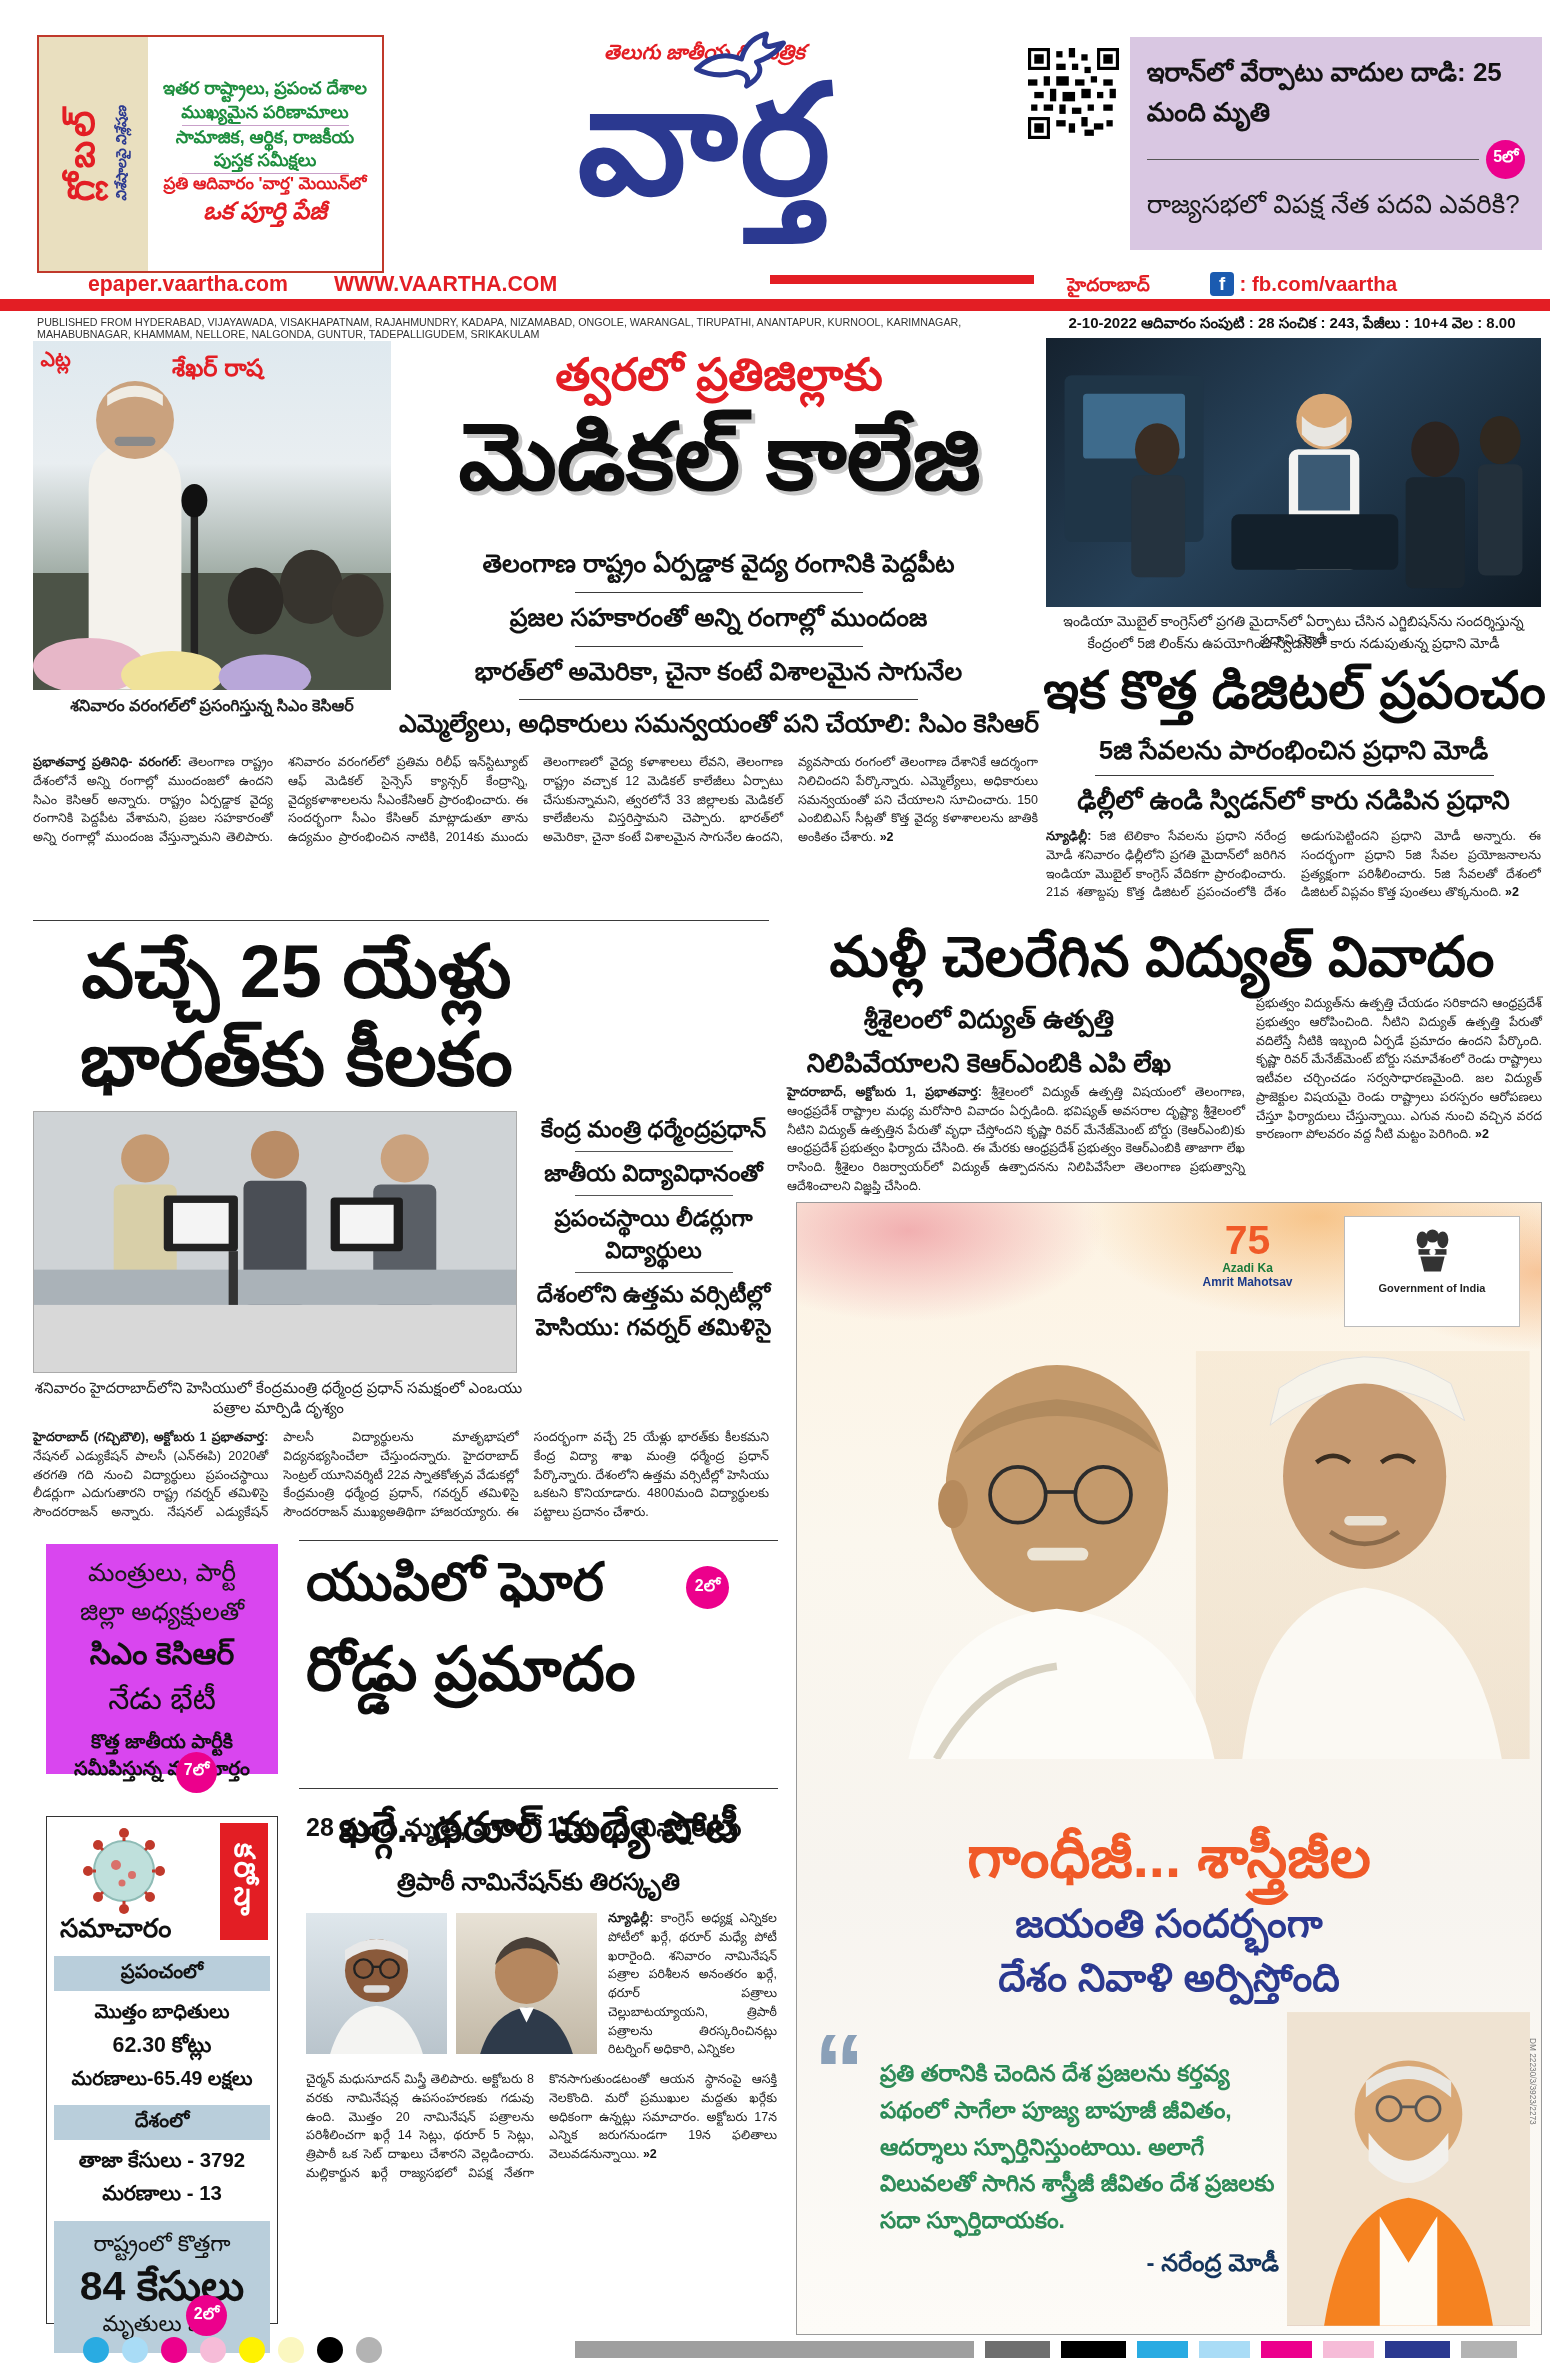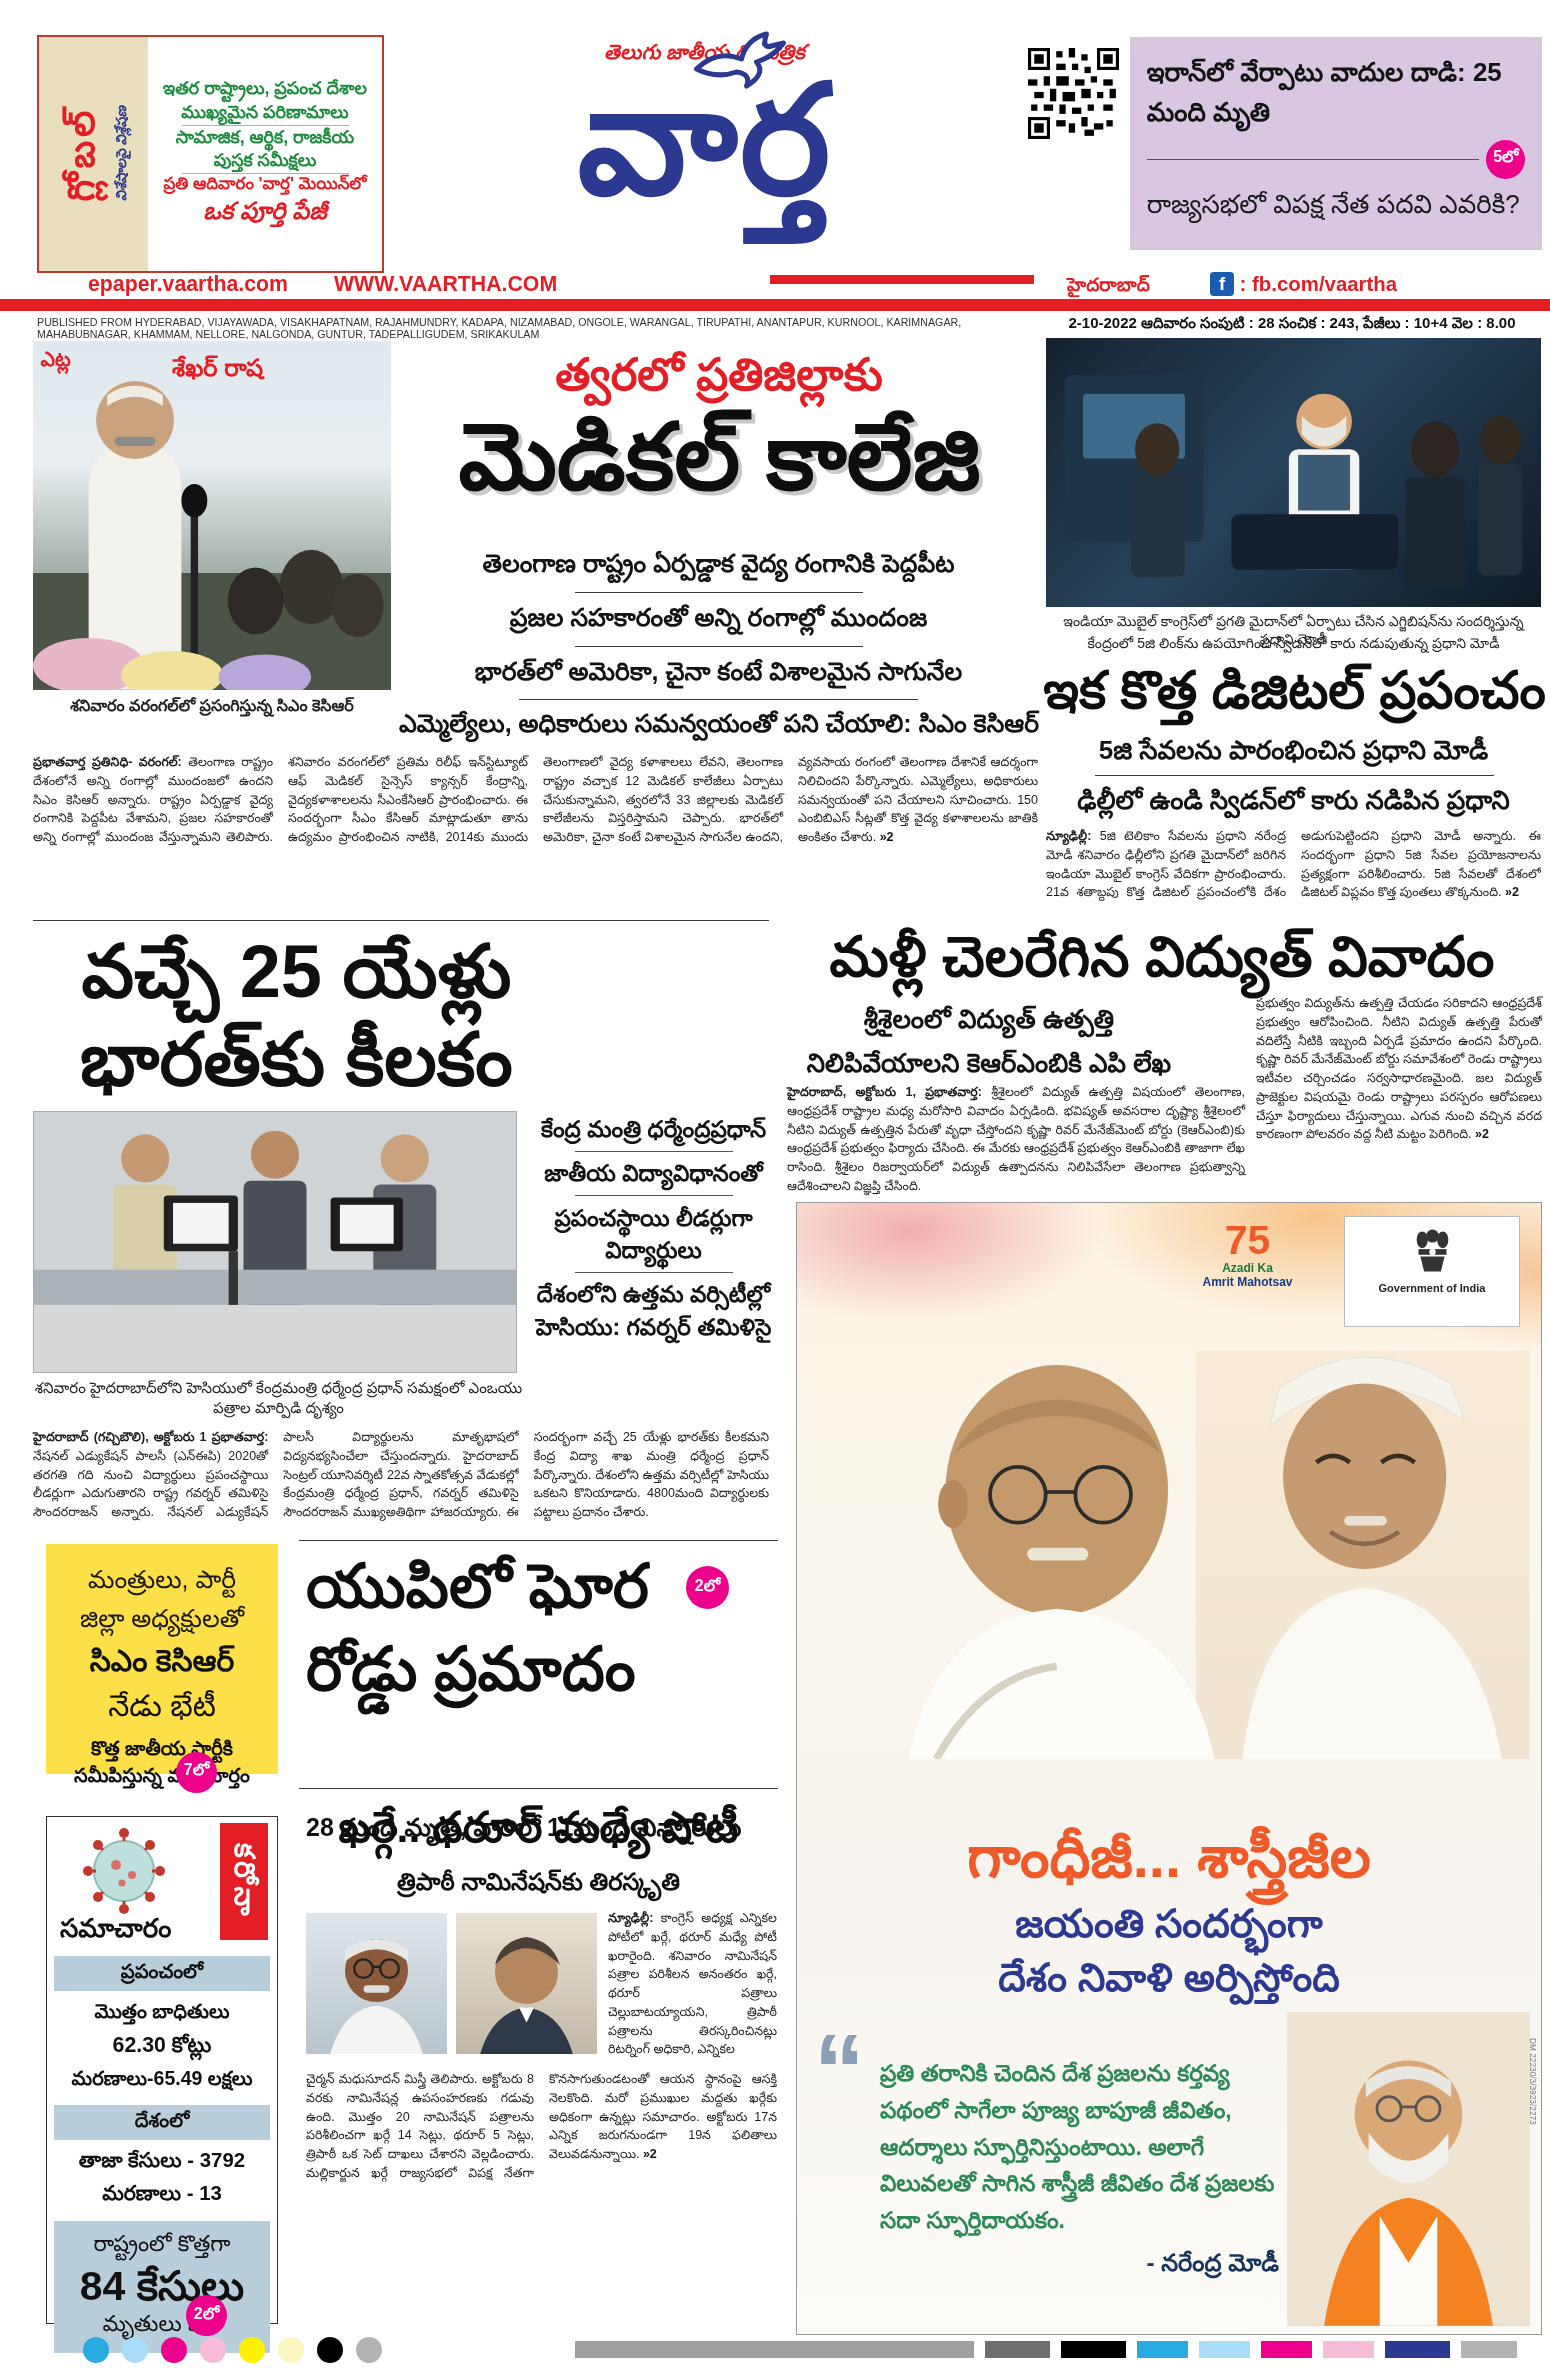--- a/index.html
+++ b/index.html
@@ -318,21 +318,21 @@
       <circle cx="110" cy="104" r="13" fill="none" stroke="#555" stroke-width="3"></circle>
       <circle cx="152" cy="104" r="13" fill="none" stroke="#555" stroke-width="3"></circle>
       <line x1="123" y1="102" x2="139" y2="102" stroke="#555" stroke-width="3"></line>
       <path d="M40 338 Q60 210 131 200 Q202 210 222 338 Z" fill="#f58220"></path>
       <path d="M100 220 L131 270 L162 220 L162 338 L100 338 Z" fill="#fdfcf8"></path>
     </svg>
   </div>
   <div class="abs vtext-down" style="left:731px;top:835px;font-size:8.3px;color:#777">DM 22230/3/3923/2273</div>
 </div>
 
-<div class="abs c" style="left:46px;top:1544px;width:232px;height:230px;background:#fde047;padding-top:21px;box-sizing:border-box">
+<div class="abs c" style="left:46px;top:1544px;width:232px;height:230px;background:#d946ef;padding-top:14px;box-sizing:border-box">
   <div style="font-size:25px;color:#1a1a1a">మంత్రులు, పార్టీ</div>
   <div style="font-size:25px;color:#1a1a1a;margin-top:3.7px">జిల్లా అధ్యక్షులతో</div>
   <div class="xb" style="font-size:30px;margin-top:5.6px">సిఎం కెసిఆర్</div>
   <div style="font-size:30px;margin-top:3.7px">నేడు భేటీ</div>
   <div class="b" style="font-size:19.5px;margin-top:7.4px">కొత్త జాతీయ పార్టీకి</div>
   <div class="b" style="font-size:19.5px">సమీపిస్తున్న ముహూర్తం</div>
   <div class="badge" style="width:41px;height:41px;font-size:16px;position:absolute;left:130px;bottom:-18.6px">7లో</div>
 </div>
 
 <div class="abs" style="left:46px;top:1816px;width:232px;height:508px;border:1.9px solid #333;background:#fff;box-sizing:border-box">
@@ -377,21 +377,21 @@
   <div class="c b" style="font-size:20.4px;margin-top:5.6px">మరణాలు - 13</div>
   <div class="c" style="margin:11px 7.4px 0 7.4px;background:#b9cedb;padding:9.3px 0 11px 0">
     <div style="font-size:22px">రాష్ట్రంలో కొత్తగా</div>
     <div class="xb" style="font-size:41px;line-height:1.2">84 కేసులు</div>
     <div style="font-size:22px">మృతులు జీరో</div>
   </div>
   <div class="badge" style="width:41px;height:41px;font-size:16px;position:absolute;left:139px;bottom:-13px">2లో</div>
 </div>
 
 <div class="rule" style="left:299px;top:1540px;width:479px;border-top-width:1.9px"></div>
-<div class="abs xb" style="left:306px;top:1551px;font-size:61px;color:#0e0e0e">యుపిలో ఘోర</div>
+<div class="abs xb" style="left:306px;top:1551px;font-size:53px;color:#0e0e0e">యుపిలో ఘోర</div>
 <div class="badge" style="width:43px;height:43px;font-size:16px;position:absolute;left:686px;top:1566px">2లో</div>
 <div class="abs xb" style="left:306px;top:1634px;font-size:61px;color:#0e0e0e">రోడ్డు ప్రమాదం</div>
 <div class="abs b" style="left:306px;top:1813px;width:473px;font-size:25px">28 మంది మృతి, వారిలో 11మంది చిన్నారులు</div>
 
 <div class="rule" style="left:299px;top:1788px;width:479px;border-top-width:1.9px"></div>
 <div class="abs c xb" style="left:299px;top:1803px;width:479px;font-size:43px;color:#0e0e0e">ఖర్గే.. థరూర్ మధ్యే పోటీ</div>
 <div class="abs c b" style="left:299px;top:1868px;width:479px;font-size:24px">త్రిపాఠీ నామినేషన్‌కు తిరస్కృతి</div>
 
 <div class="photo" style="left:306px;top:1913px;width:141px;height:141px;background:linear-gradient(180deg,#dfe7ec,#b9c4cc)">
   <svg width="141" height="141" viewBox="0 0 152 152">

